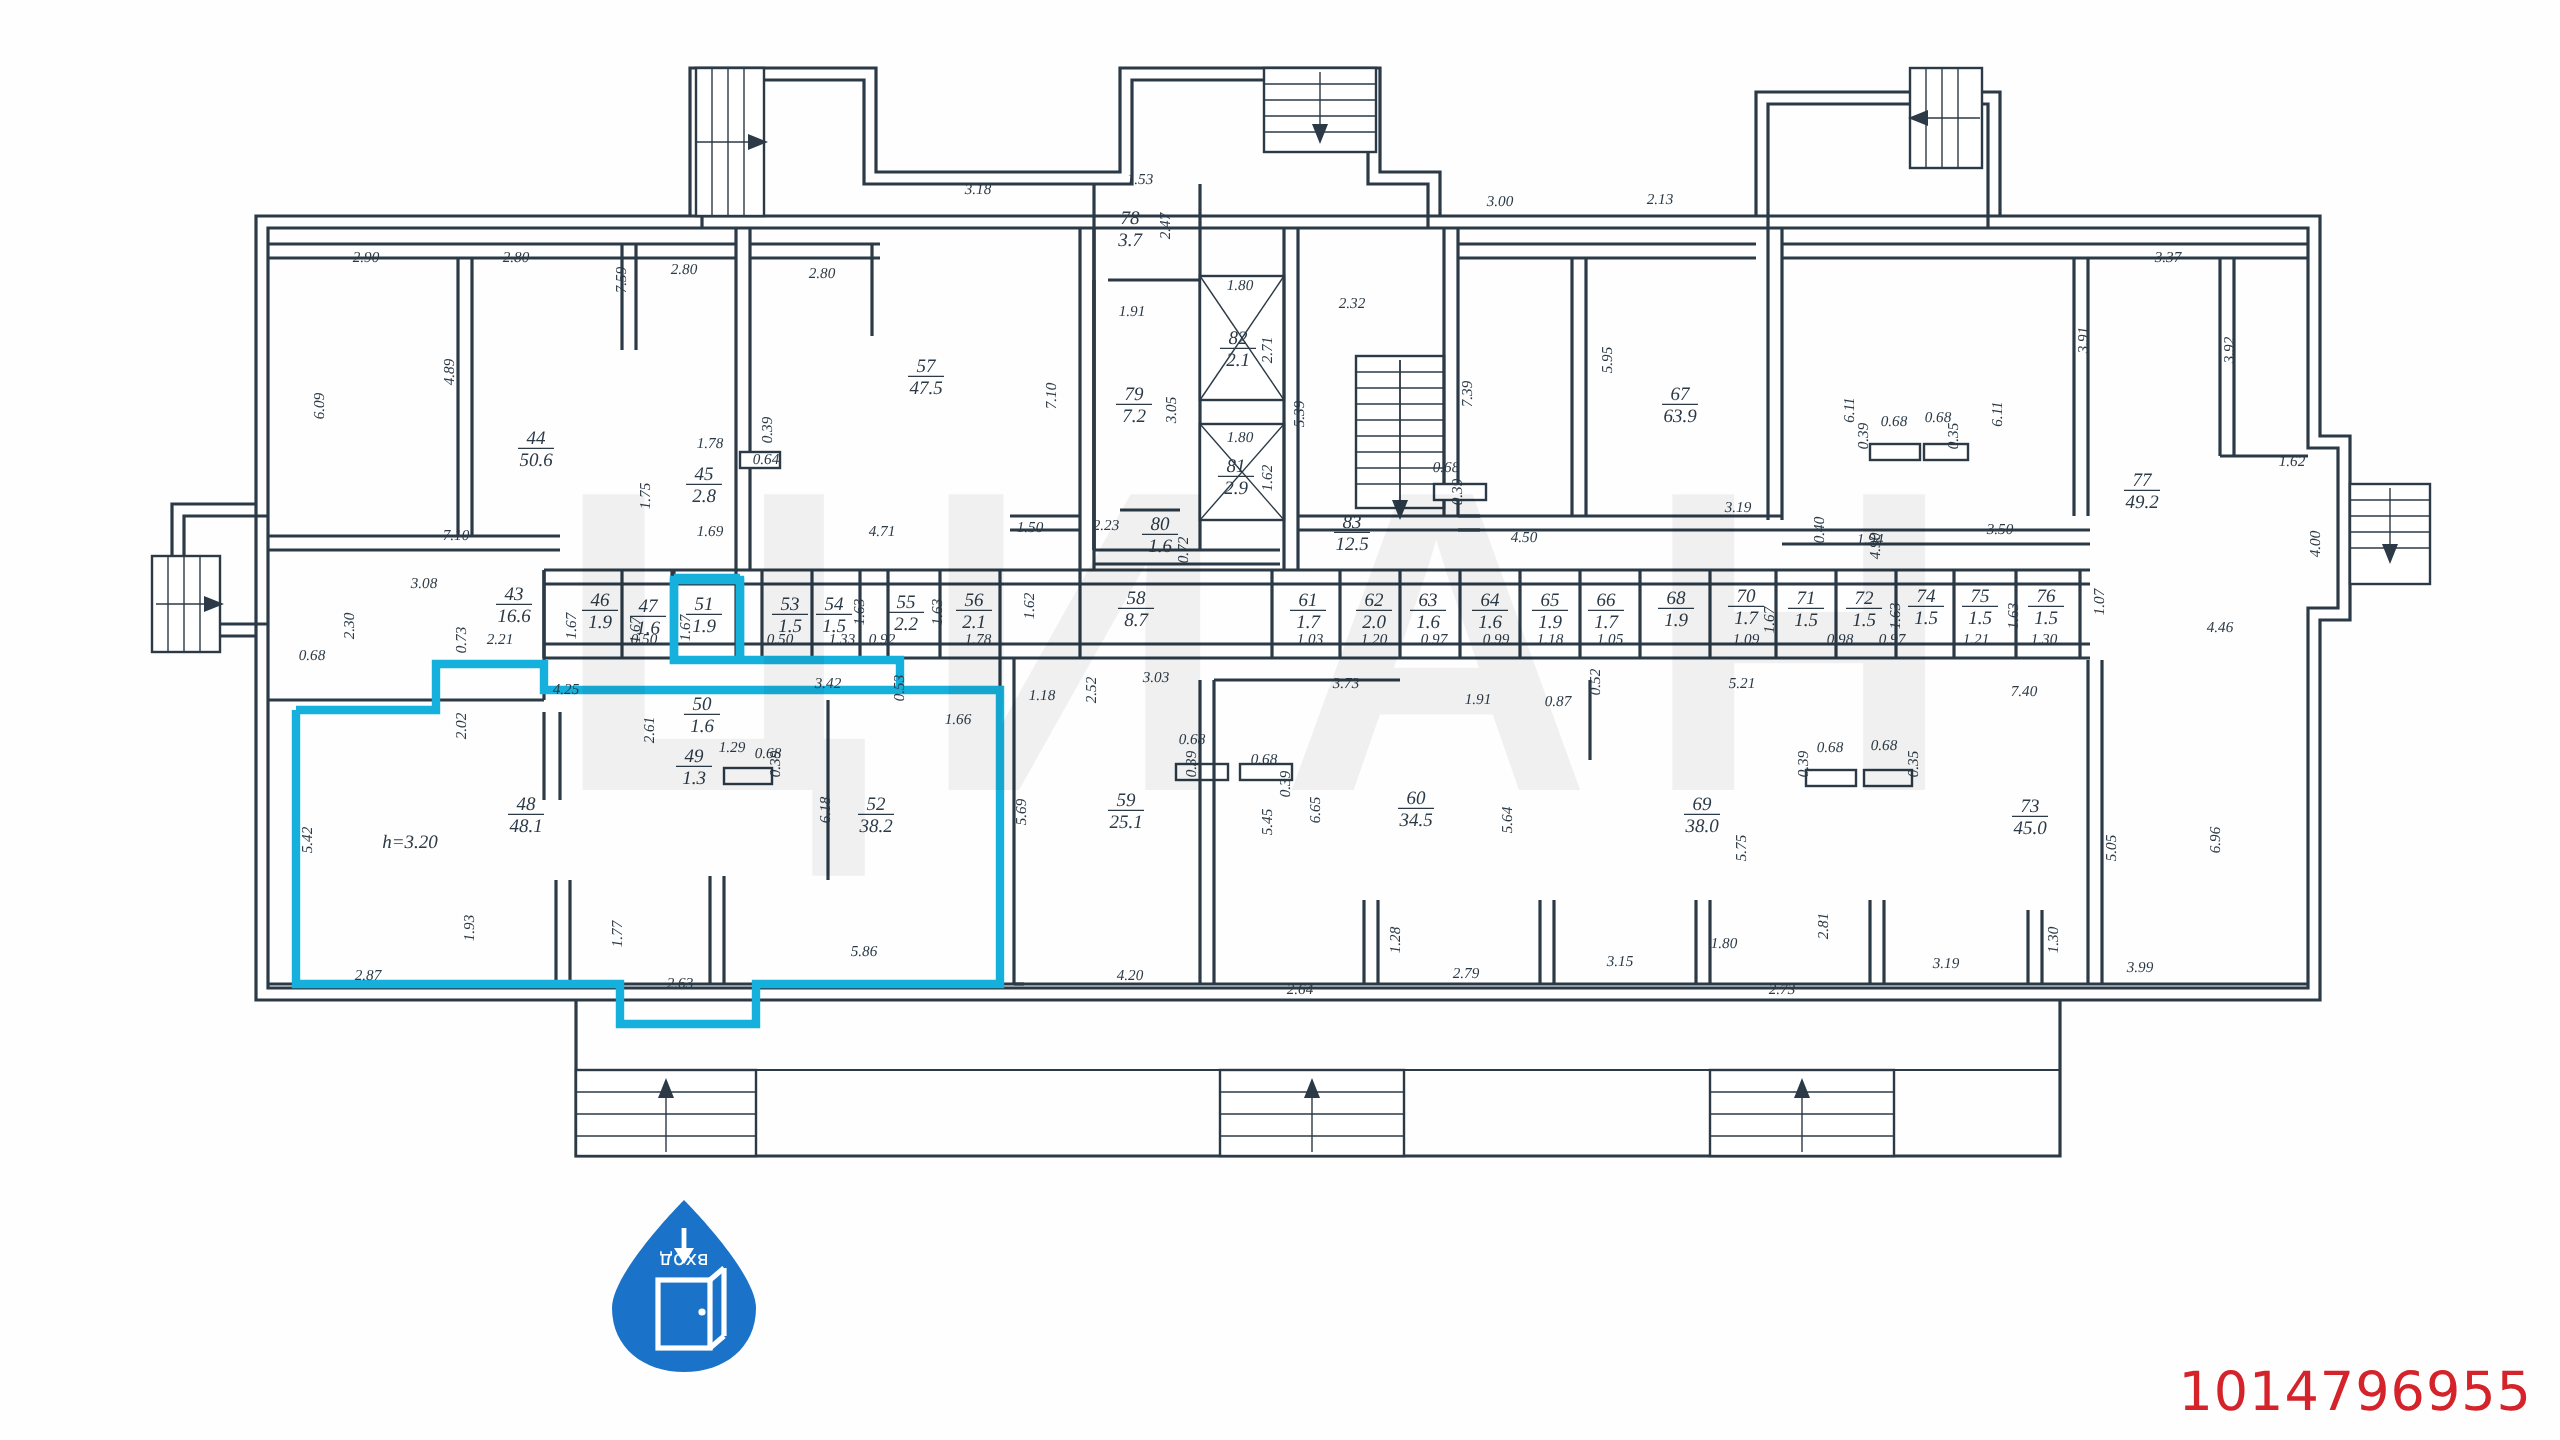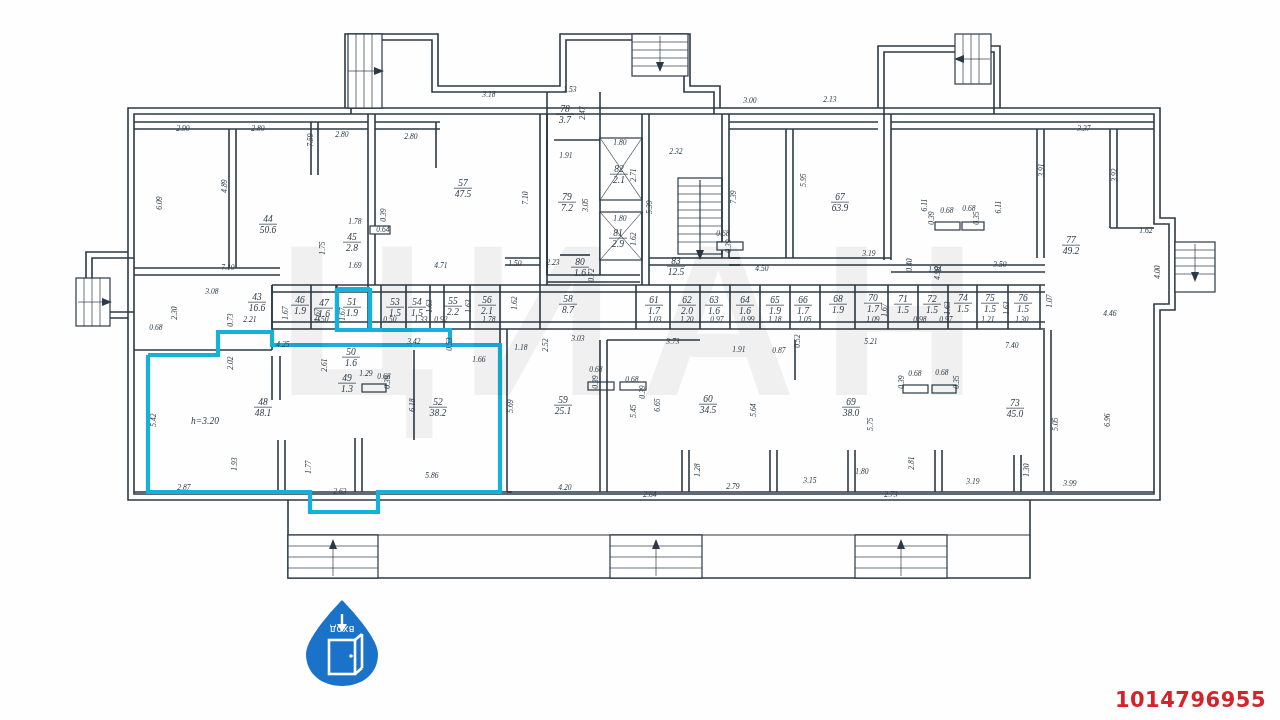--- a/index.html
+++ b/index.html
@@ -5,21 +5,21 @@
   html,body{margin:0;padding:0;background:#ffffff;}
   body{width:1280px;height:720px;overflow:hidden;font-family:"Liberation Serif",serif;}
   #root{position:relative;width:1280px;height:720px;background:#fefefe;}
   #plan{position:absolute;left:0;top:0;width:1280px;height:720px;}
   #watermark{position:absolute;left:0;top:0;width:1280px;height:720px;pointer-events:none;}
 
   
   .id-badge{
     position:absolute;right:14px;bottom:8px;
     font-family:"DejaVu Sans",sans-serif;
-    font-weight:bold;font-size:21px;letter-spacing:.5px;
+    font-weight:normal;font-size:27px;letter-spacing:.5px;
     color:#d4232a;
     text-align:right;
   }
 
   
   .pin-wrap{position:absolute;left:300px;top:598px;width:84px;height:88px;}
   .pin-text{
     position:absolute;left:0;top:0;width:84px;text-align:center;
     font-family:"DejaVu Sans",sans-serif;font-size:10px;color:#ffffff;
     transform:rotate(180deg);

